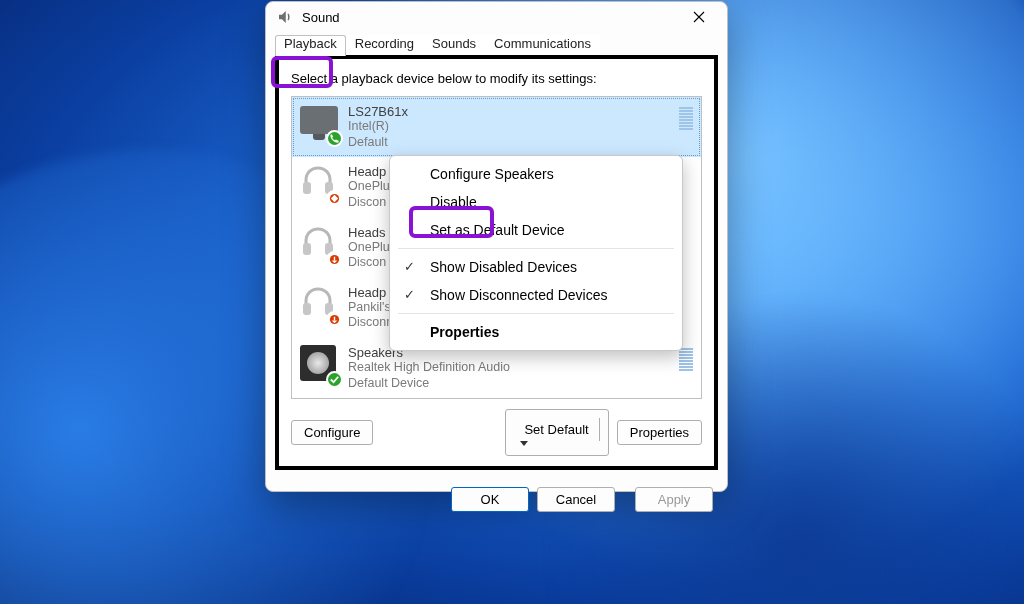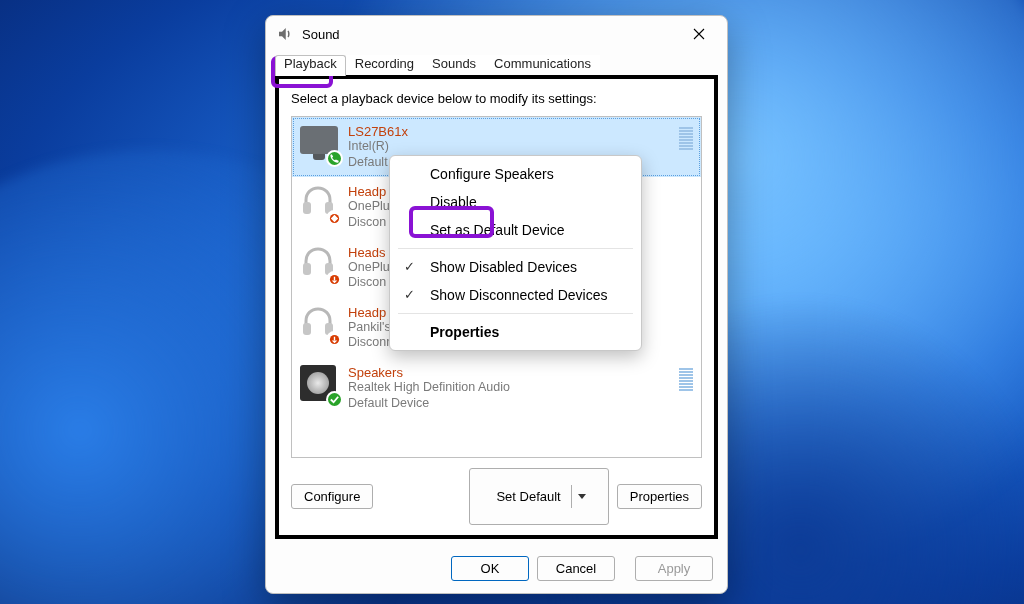--- a/index.html
+++ b/index.html
@@ -9,22 +9,22 @@
   position: relative;
 }
 
 .bloom { position: absolute; inset: 0; pointer-events: none; }
 .bloom div { position: absolute; border-radius: 50%; }
 .bloom .a { width: 900px; height: 900px; left: 200px; top: -200px; background: radial-gradient(circle at 60% 40%, #76c1ff 0%, transparent 55%); filter: blur(8px);}
 .bloom .b { width: 700px; height: 700px; left: -200px; top: 150px; background: radial-gradient(circle at 40% 40%, #2a7de6 0%, transparent 60%); filter: blur(6px);}
 .bloom .c { width: 600px; height: 600px; left: 500px; top: 250px; background: radial-gradient(circle at 50% 50%, #0d3c97 0%, transparent 60%); filter: blur(4px);}
 
 .dialog {
-  position: absolute; left: 265px; top: 15px;
-  width: 463px; height: 579px;
+  position: absolute; left: 265px; top: 1px;
+  width: 463px; height: 491px;
   background: #fdfdfd; border: 1px solid #bfbfbf; border-radius: 8px;
   box-shadow: 0 12px 40px rgba(0,0,0,0.35);
   display: flex; flex-direction: column;
 }
 .titlebar { height: 36px; display:flex; align-items:center; padding:0 6px 0 10px; }
 .titlebar .icon-s { width:18px; height:18px; margin-right:8px; display:flex; align-items:center; justify-content:center; }
 .titlebar .title { font-size: 13px; }
 .titlebar .spacer { flex: 1; }
 .close-btn { width: 44px; height: 30px; display:flex; align-items:center; justify-content:center; cursor:pointer; border-radius:4px;}
 .close-btn svg { width:12px; height:12px; }
@@ -32,41 +32,41 @@
 .tabs { display:flex; margin: 2px 9px 0 9px; position:relative; }
 .tab { font-size:13px; padding: 0 8px 5px 8px; border:1px solid transparent; border-bottom:none; background:#fff; color:#222; cursor:pointer; position:relative; top:1px;}
 .tab.active { border-color:#c0c0c0; border-top-left-radius:3px; border-top-right-radius:3px; z-index:2;}
 .tab-panel { margin:0 9px 9px 9px; border:4px solid #000000; flex:1; background:#fff; padding: 12px 12px 10px 12px; display:flex; flex-direction:column; position:relative;}
 
 .hint { font-size:13px; margin-bottom: 10px; }
 .device-list { border:1px solid #c0c0c0; flex:1; overflow:hidden; position:relative;}
 .device { display:flex; align-items:flex-start; padding:7px 8px 7px 8px; gap:8px; position:relative;}
 .device.selected { background:#cce8ff; outline:1px dotted #5aa0e0; outline-offset:-2px;}
 .device .dicon { width:40px; height:40px; flex-shrink:0; position:relative; }
-.device .dname { font-size:13px; color:#c2410c;}
+.device .dname { font-size:13px; color:#404040;}
 .device .dsub { font-size:12.5px; color:#7a7a7a; line-height:1.25;}
 .device .level { position:absolute; right:8px; top:10px; width:14px; display:flex; flex-direction:column-reverse; gap:1px;}
 .device .level span{ height:2px; background:#9ec4e8;}
 
 .bottom-row { display:flex; gap:8px; margin-top:10px; align-items:center;}
 .bottom-row .spacer{flex:1;}
 .btn { font-size:13px; padding: 4px 12px; border:1px solid #aeaeae; background:#fdfdfd; border-radius:3px; cursor:pointer;}
 .btn.primary { border-color:#0067c0;}
 .btn.disabled { color:#9a9a9a; cursor:default;margin-left:12px;}
-.btn.split { display:flex; padding:16px; }
+.btn.split { display:flex; padding:8px;flex-direction:column; }
 .btn.split .main{ padding:4px 10px; border-right:1px solid #aeaeae;}
 .btn.split .arrow{ width:20px; display:flex; align-items:center; justify-content:center;}
 
 .dlg-buttons { display:flex; gap:8px; justify-content:flex-end; padding: 8px 14px 12px 14px;}
 .dlg-buttons .btn{ min-width:78px; text-align:center;}
 
 
 .context {
   position:absolute; left: 389px; top:155px;
-  width:253px; background:#fff; border:1px solid #c8c8c8;
+  width:294px; background:#fff; border:1px solid #c8c8c8;
   box-shadow: 0 6px 18px rgba(0,0,0,0.25); border-radius:6px;
   padding: 4px 0; font-size:14px;
 }
 .context .mi { padding:6px 16px 6px 40px; position:relative; cursor:pointer;}
 .context .mi.bold{ font-weight:600;}
 .context hr{ border:none; border-top:1px solid #e4e4e4; margin:4px 8px;}
 .context .check::before{ content:"✓"; position:absolute; left:14px; top:6px; font-size:13px; color:#333;}
 
 
 .annot { position:absolute; border:4px solid #8a12d4; border-radius:6px; pointer-events:none;}

